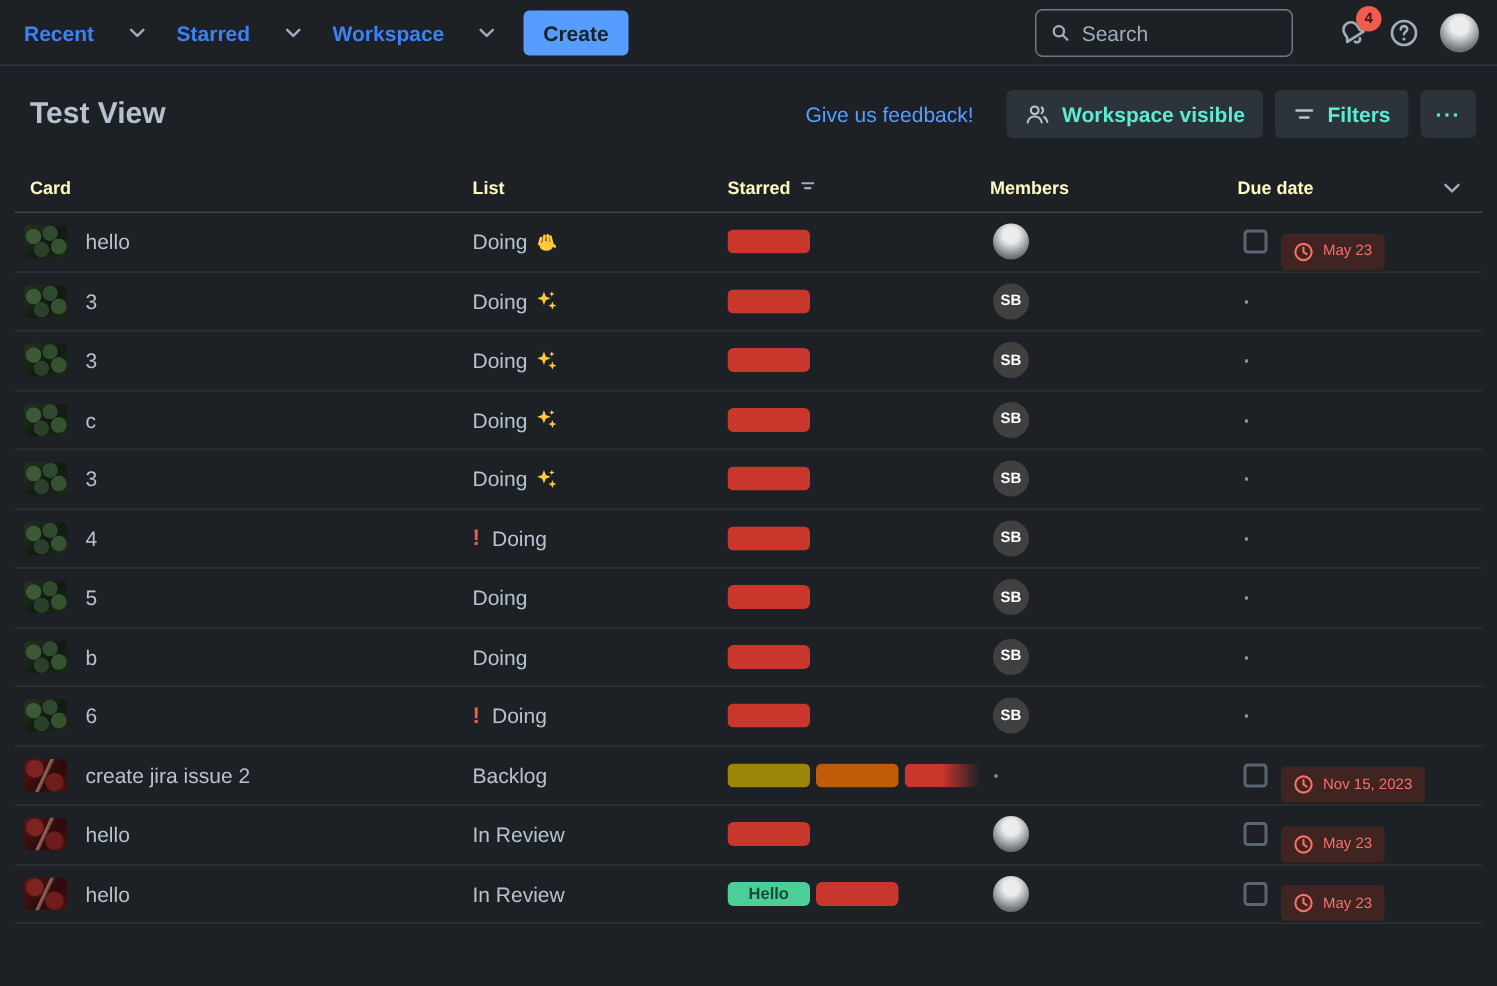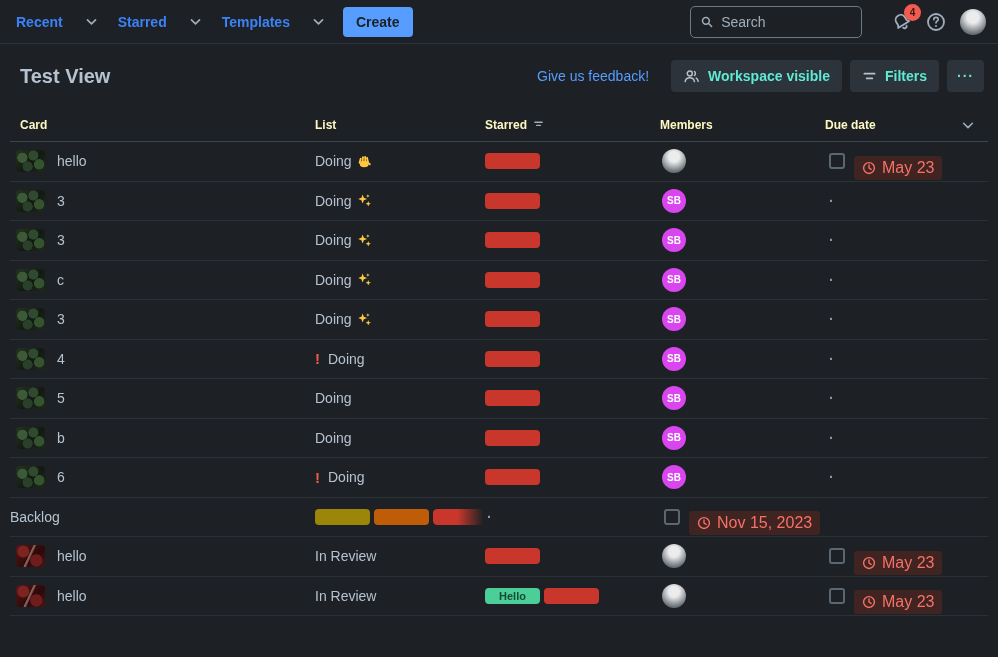--- a/index.html
+++ b/index.html
@@ -113,54 +113,54 @@
             mask-image:linear-gradient(90deg,#000 45%,transparent 92%);
   }
   .dot { color:#8C9BAB; font-weight:700; font-size:14px; }
   .members-c { padding-left:2px; }
   .avatar-sm {
     width:24px; height:24px; border-radius:50%; flex:none;
     background:radial-gradient(circle at 50% 32%, #ECECEC 0 26%, #B9BDC1 45%, #70767B 72%, #43484D 100%);
   }
   .avatar-ini {
     width:24px; height:24px; border-radius:50%; flex:none;
-    background:#d946ef; color:#fff; font-size:10px; font-weight:700;
+    background:#404040; color:#fff; font-size:10px; font-weight:700;
     display:flex; align-items:center; justify-content:center;
   }
   .due-c { padding-left:4px; gap:9px; }
   .checkbox {
     width:16px; height:16px; border:2px solid #596773; border-radius:3px;
     background:transparent; flex:none; cursor:pointer;
   }
   .due-badge {
     display:flex; align-items:center; gap:6px;
     background:#3F2421; color:#F87168;
     border-radius:3px; height:24px; padding:0 8px;
-    font-size:16px; font-weight:400; white-space:nowrap;margin-top:13px;
+    font-size:10px; font-weight:400; white-space:nowrap;margin-top:13px;
   }
   .bottom-space { height:41px; }
 </style>
 </head>
 <body>
 
 <div class="topnav">
   <div class="nav-item">
     <span>Recent</span>
     <svg width="13" height="13" viewBox="0 0 16 16">
         <path d="M3 6l5 5 5-5" fill="none" stroke="#9FADBC" stroke-width="2" stroke-linecap="round" stroke-linejoin="round"></path>
       </svg>
   </div>
   <div class="nav-item">
     <span>Starred</span>
     <svg width="13" height="13" viewBox="0 0 16 16">
         <path d="M3 6l5 5 5-5" fill="none" stroke="#9FADBC" stroke-width="2" stroke-linecap="round" stroke-linejoin="round"></path>
       </svg>
   </div>
   <div class="nav-item">
-    <span>Templates</span>
+    <span>Workspace</span>
     <svg width="13" height="13" viewBox="0 0 16 16">
         <path d="M3 6l5 5 5-5" fill="none" stroke="#9FADBC" stroke-width="2" stroke-linecap="round" stroke-linejoin="round"></path>
       </svg>
   </div>
   <button class="create-btn">Create</button>
   <div class="spacer"></div>
   <div class="search-box">
     <svg width="14" height="14" viewBox="0 0 16 16">
         <circle cx="6.5" cy="6.5" r="4.5" fill="none" stroke="#9FADBC" stroke-width="2"></circle>
         <path d="M10 10l4 4" stroke="#9FADBC" stroke-width="2" stroke-linecap="round"></path>
@@ -463,20 +463,24 @@
     <div class="cell members-c">
           <div class="avatar-ini">SB</div>
         </div>
     <div class="cell due-c">
           <span class="dot">·</span>
         </div>
     <div class="cell"></div>
   </div>
 
   <div class="tgrid trow">
+    <div class="cell card-c">
+      <div class="thumb red"></div>
+      <span class="card-title">create jira issue 2</span>
+    </div>
     <div class="cell">
       <span class="list-name">
             <span>Backlog</span>
           </span>
     </div>
     <div class="cell labels-c">
           <div class="pill" style="background: rgb(155, 134, 10);"></div>
           <div class="pill" style="background: rgb(191, 92, 8);"></div>
           <div class="pill faded" style="background: rgb(201, 55, 44);"></div>
         </div>

